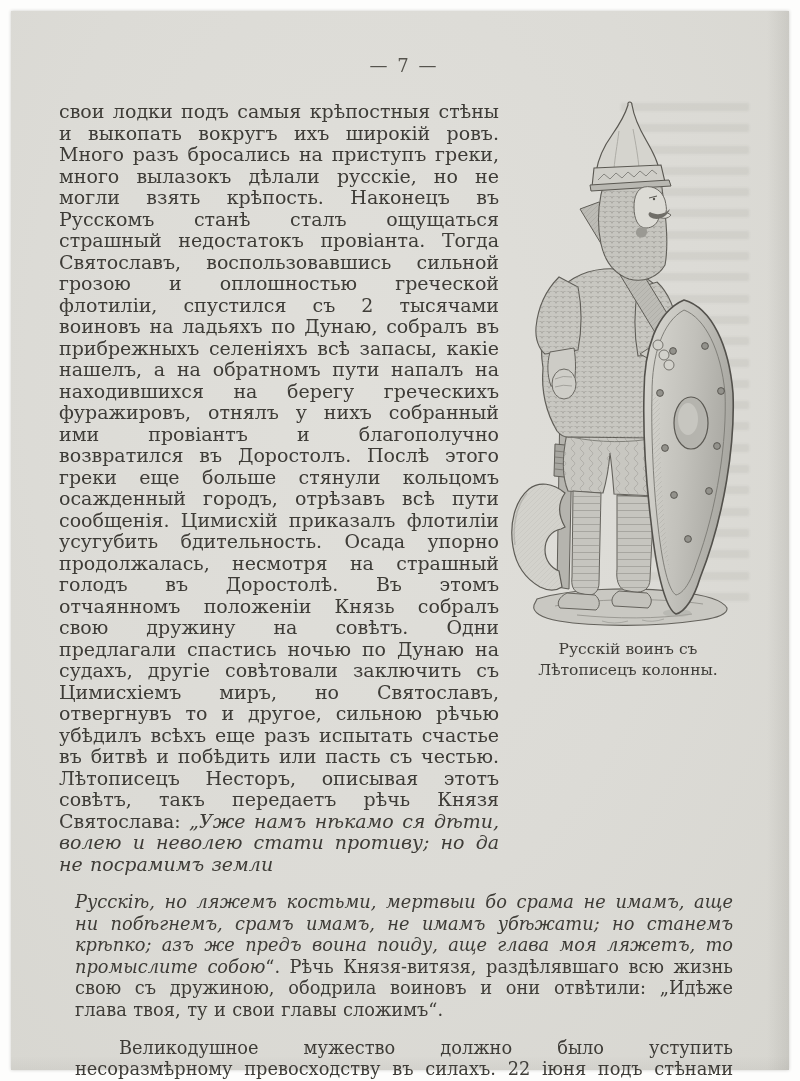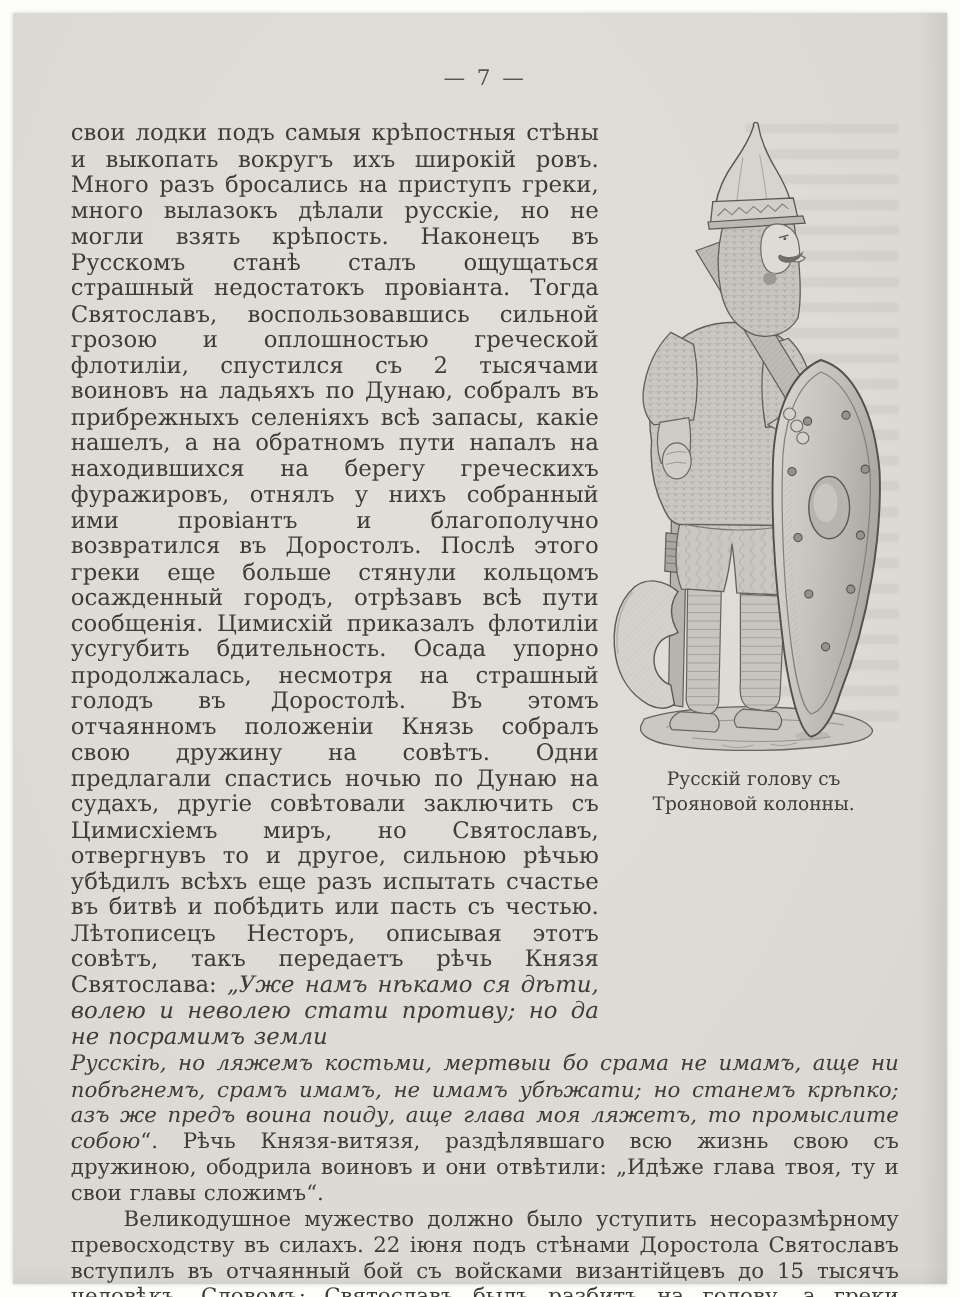--- a/index.html
+++ b/index.html
@@ -42,21 +42,21 @@
       rgba(0,0,0,0) 8px, rgba(0,0,0,0) 21.3px);
     filter:blur(1.1px);opacity:.55;
   }
   .fig-svg{position:relative;display:block;margin-left:2px;}
   .caption{
     margin-top:8px;padding:0 8px;text-align:center;
     font-size:15.5px;line-height:20.5px;color:#3e3c37;
   }
   .body-text{margin-top:1px;}
   .body-par{
-    margin:0;text-align:justify;
+    margin:16px;text-align:justify;
     font-size:17.8px;line-height:21.6px;color:#3e3c37;
     word-spacing:.8px;hyphens:none;
   }
   .body-par.indent{text-indent:44px;}
   .italic{font-style:italic;}
 </style>
 </head>
 <body>
 
 <div class="scan">
@@ -178,21 +178,21 @@
                 <circle cx="181" cy="438" r="3.4"></circle>
               </g>
               <g fill="#d2d1cb" stroke="#6b6963" stroke-width="0.9">
                 <circle cx="151" cy="244" r="5"></circle>
                   <circle cx="157" cy="254" r="5"></circle>
                   <circle cx="162" cy="264" r="5"></circle>
               </g>
             </g>
           </svg>
 
-          <figcaption class="caption">Русскій голову съ Трояновой колонны.</figcaption>
+          <figcaption class="caption">Русскій воинъ съ Лѣтописецъ колонны.</figcaption>
         </figure>
       </div>
 
       <div class="body-text">
           <p class="body-par"><span class="seg italic">Русскіѣ, но ляжемъ костьми, мертвыи бо срама не имамъ, аще ни побѣгнемъ, срамъ имамъ, не имамъ убѣжати; но станемъ крѣпко; азъ же предъ воина поиду, аще глава моя ляжетъ, то промыслите собою</span><span class="seg normal">“. Рѣчь Князя-витязя, раздѣлявшаго всю жизнь свою съ дружиною, ободрила воиновъ и они отвѣтили: „Идѣже глава твоя, ту и свои главы сложимъ“.</span></p>
           <p class="body-par indent"><span class="seg normal">Великодушное мужество должно было уступить несоразмѣрному превосходству въ силахъ. 22 іюня подъ стѣнами Доростола Святославъ вступилъ въ отчаянный бой съ войсками византійцевъ до 15 тысячъ человѣкъ. Словомъ: Святославъ былъ разбитъ на голову, а греки одержали рѣшительную и блистательную побѣду, къ тому же князь былъ раненъ. Положеніе сдѣлалось окончательно уже отчаяннымъ, и Святославъ съ горестью вынужденъ былъ просить у Цимисхія мира, т. к. греки не замедлили бы сжечь его суда, бывшія подъ Доростолемъ, какъ нѣкогда флотъ Игоря, и тогда всякая возможность на возвратный путь была бы уничтожена.</span></p>
         </div>
 
     </div>
   </div>

